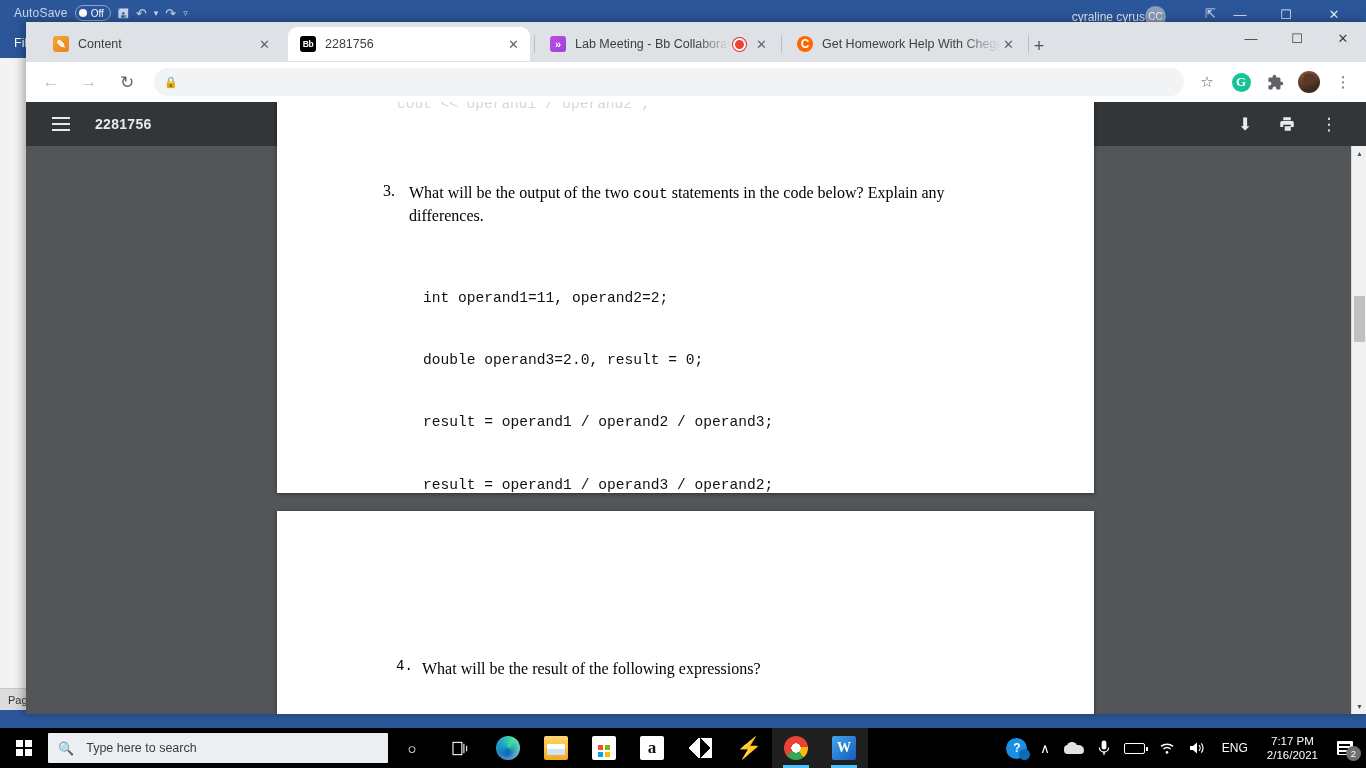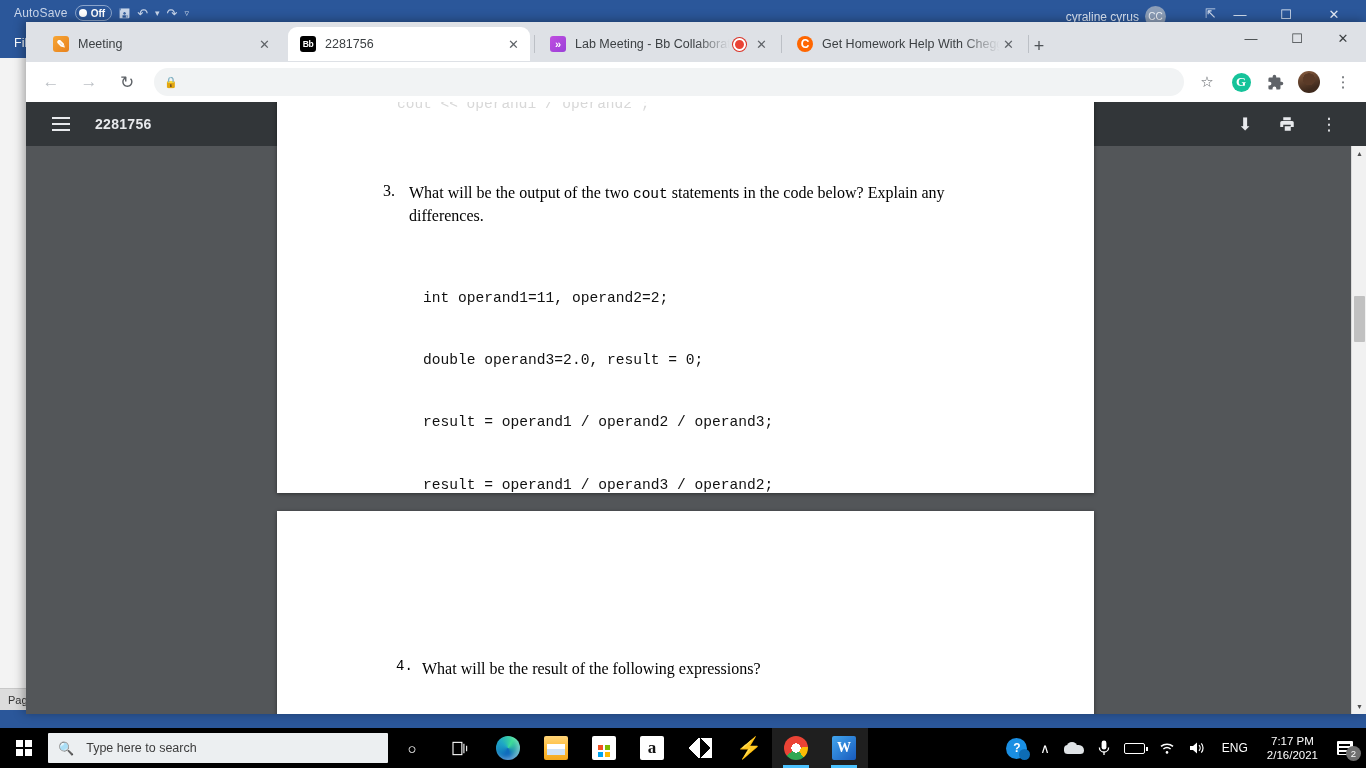--- a/index.html
+++ b/index.html
@@ -21,29 +21,29 @@
     font-size: 12px;
   }
   .word-qat { position: absolute; top: 5px; display: flex; align-items: center; gap: 7px; }
   #word-autosave-label { color: #cdd9ec; font-size: 12px; letter-spacing: .2px; }
   .toggle-pill {
     display: inline-flex; align-items: center; gap: 4px;
     border: 1px solid #8aa4cb; border-radius: 9px;
     padding: 1px 6px 1px 3px; height: 16px;
   }
   .toggle-knob { width: 8px; height: 8px; border-radius: 50%; background: #ffffff; display: inline-block; }
-  .toggle-text { font-size: 10px; font-weight: bold; color: #ffffff; }
+  .toggle-text { font-size: 10px; font-weight: normal; color: #ffffff; }
   .qat-ico { color: #c9d6ea; font-size: 13px; line-height: 1; }
   #word-doc-title {
     position: absolute; top: 7px; left: 0; width: 1366px; text-align: center;
     font-size: 12.5px; color: #e8eefa;
   }
   #word-account {
     position: absolute; top: 6px; right: 200px;
-    display: flex; align-items: center; gap: 6px;
+    display: flex; align-items: center; gap: 0;
     font-size: 12px; color: #dbe5f4; justify-content: center;
   }
   #word-avatar {
     width: 21px; height: 21px; border-radius: 50%;
     background: #8c9eb8; color: #f0f3f8;
     font-size: 10px; display: flex; align-items: center; justify-content: center;
   }
   #word-ribbon-ctrls { position: absolute; top: 6px; right: 150px; color: #cfdaec; font-size: 13px; }
   .word-wbtn {
     position: absolute; top: 2px; width: 44px; height: 24px;
@@ -426,21 +426,21 @@
     <div id="word-scroll-strip"></div>
   </div>
 </div>
 
 <div id="chrome-window">
 
   <div id="chrome-tabstrip">
 
     <div class="tab inactive" style="left:15px; width:240px;">
       <span class="tab-favicon fav-content"></span>
-      <span class="tab-title">Meeting</span>
+      <span class="tab-title">Content</span>
       <span class="tab-close">✕</span>
     </div>
 
     <div class="tab active" style="left:262px; width:242px;">
       <span class="tab-favicon fav-bb">Bb</span>
       <span class="tab-title">2281756</span>
       <span class="tab-close">✕</span>
     </div>
 
     <div class="tab-sep" style="left:508px;"></div>

